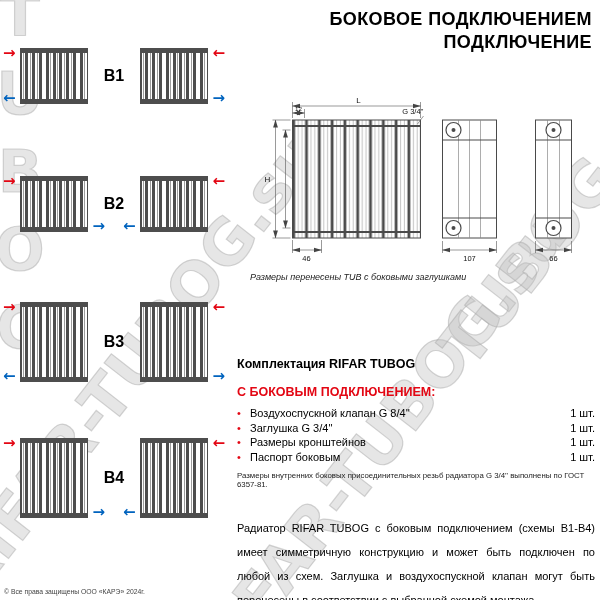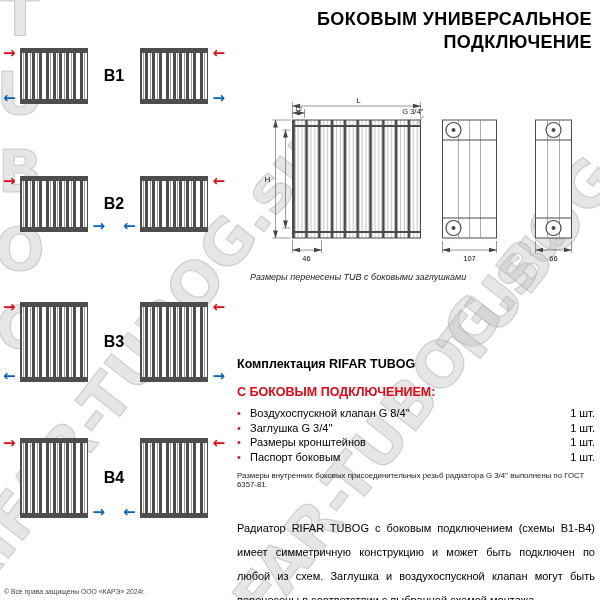--- a/index.html
+++ b/index.html
@@ -63,21 +63,21 @@
   <div id="wm" class="wm-layer">
       <div class="wm wm-0">TUBOG</div>
       <div class="wm wm-1">RIFAR-TUBOG.su</div>
       <div class="wm wm-2">RIFAR-TUBOG.su</div>
       <div class="wm wm-3">TUBOG</div>
     </div>
 
   <div class="content">
 
     <h1 class="title">
-      <span>БОКОВЫМ УНИВЕРСАЛЬНОЕ</span>
+      <span>БОКОВОЕ ПОДКЛЮЧЕНИЕМ</span>
       <span>ПОДКЛЮЧЕНИЕ</span>
     </h1>
 
     <div id="schemes" class="schemes">
         <div class="scheme-row">
           <div class="rad-wrap">
             <div class="radiator" style="height: 56px;"></div>
             <span class="arrow tl supply">→</span>
             <span class="arrow bl return">←</span>
           </div>

